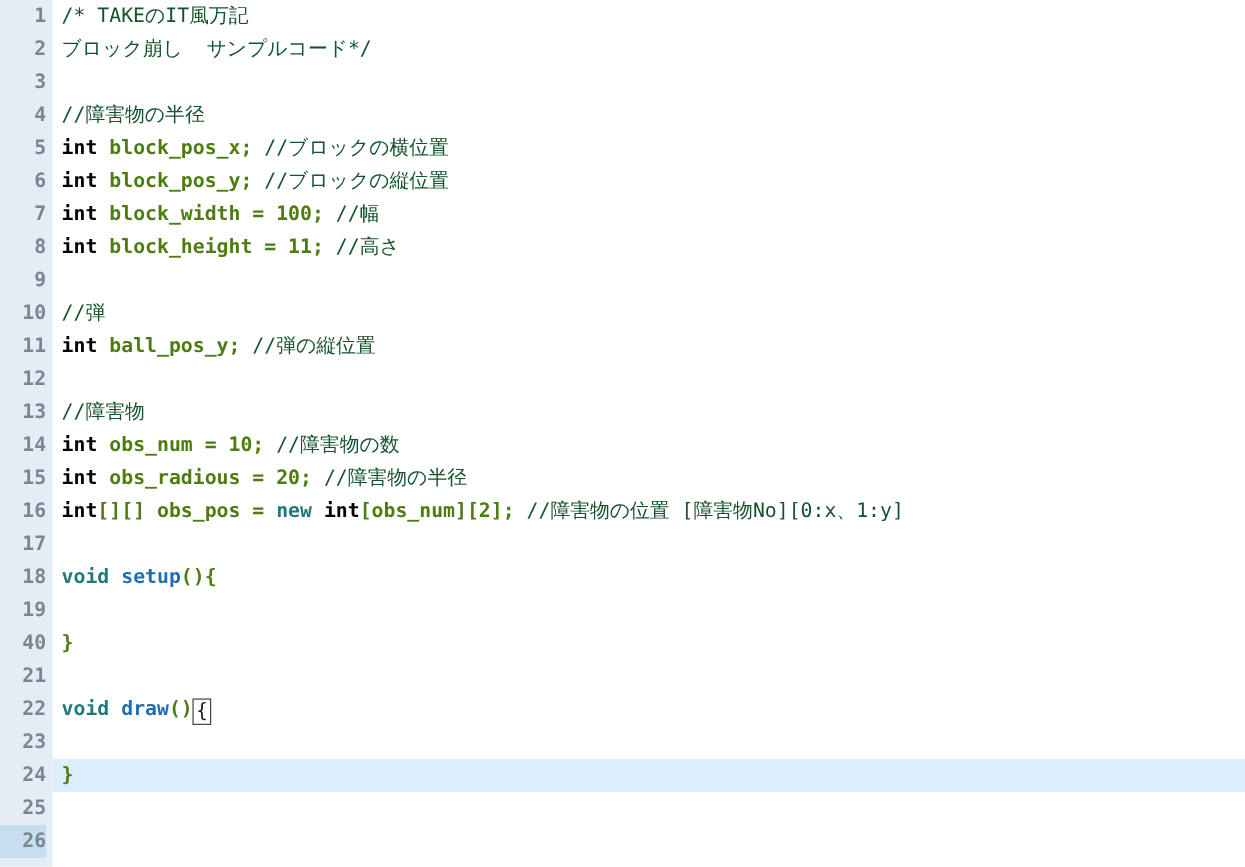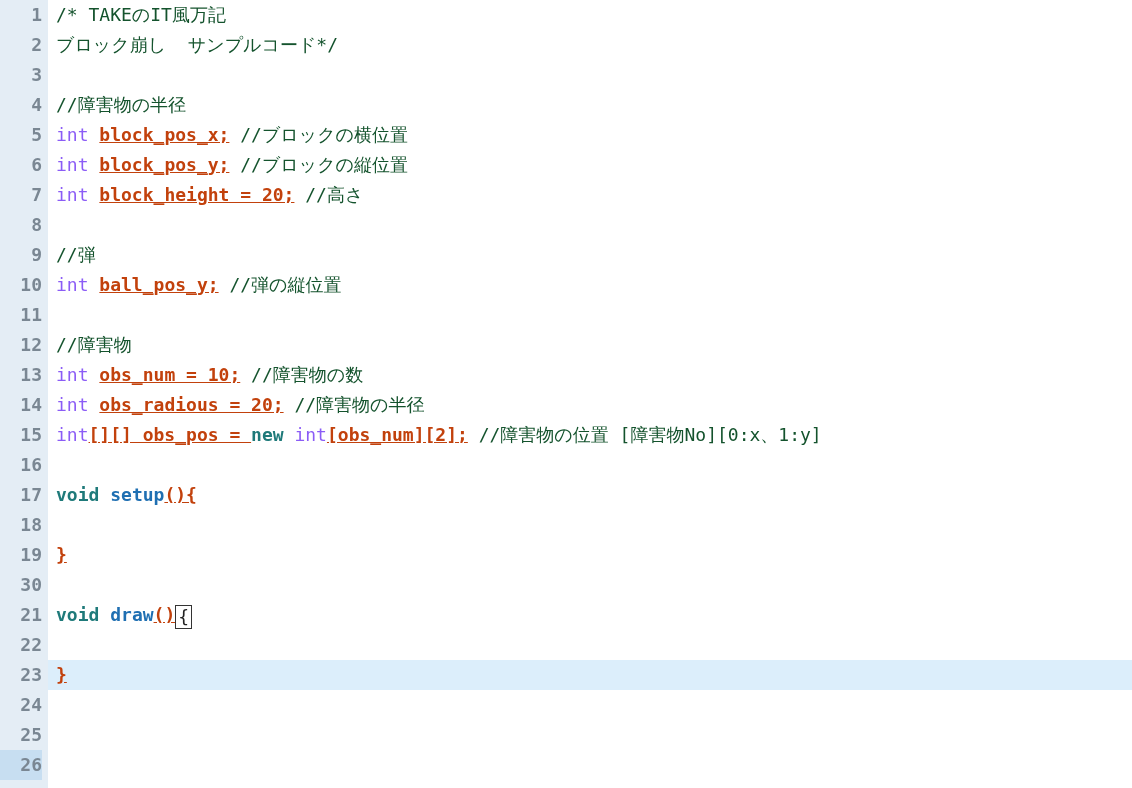--- a/index.html
+++ b/index.html
@@ -38,24 +38,24 @@
     font-weight: 500;
   }
   .hl-current {
     background: #dceefb;
   }
   .gutter .ln.hl-current {
     background: #c7def1;
   }
   
   .tk-comment { color: #14532d; }
-  .tk-kwtype  { color: #8b5cf6; font-weight: 400; } 
+  .tk-kwtype  { color: #000000; font-weight: 700; } 
   .tk-kwvoid  { color: #1f7a7a; font-weight: 700; } 
   .tk-func    { color: #1f6fb2; font-weight: 700; }
-  .tk-ident   { color: #c2410c; font-weight: 600; text-decoration: underline; }
+  .tk-ident   { color: #4d7c0f; font-weight: 600; }
   .cursor-box {
     display: inline-block;
     border: 1px solid #333;
     padding: 0 2px;
     line-height: 22px;
     height: 24px;
     vertical-align: baseline;
     transform: translateY(2px);
   }
 </style>
@@ -75,36 +75,37 @@
     <div class="ln">10</div>
     <div class="ln">11</div>
     <div class="ln">12</div>
     <div class="ln">13</div>
     <div class="ln">14</div>
     <div class="ln">15</div>
     <div class="ln">16</div>
     <div class="ln">17</div>
     <div class="ln">18</div>
     <div class="ln">19</div>
-    <div class="ln">30</div>
+    <div class="ln">40</div>
     <div class="ln">21</div>
     <div class="ln">22</div>
     <div class="ln">23</div>
     <div class="ln">24</div>
     <div class="ln">25</div>
     <div class="ln hl-current">26</div>
   </div>
 <div class="code">
     <div class="line"><span class="tk-comment">/* TAKEのIT風万記</span></div>
     <div class="line"><span class="tk-comment">ブロック崩し  サンプルコード*/</span></div>
     <div class="line"></div>
     <div class="line"><span class="tk-comment">//障害物の半径</span></div>
     <div class="line"><span class="tk-kwtype">int</span><span> </span><span class="tk-ident">block_pos_x;</span><span> </span><span class="tk-comment">//ブロックの横位置</span></div>
     <div class="line"><span class="tk-kwtype">int</span><span> </span><span class="tk-ident">block_pos_y;</span><span> </span><span class="tk-comment">//ブロックの縦位置</span></div>
-    <div class="line"><span class="tk-kwtype">int</span><span> </span><span class="tk-ident">block_height = 20;</span><span> </span><span class="tk-comment">//高さ</span></div>
+    <div class="line"><span class="tk-kwtype">int</span><span> </span><span class="tk-ident">block_width = 100;</span><span> </span><span class="tk-comment">//幅</span></div>
+    <div class="line"><span class="tk-kwtype">int</span><span> </span><span class="tk-ident">block_height = 11;</span><span> </span><span class="tk-comment">//高さ</span></div>
     <div class="line"></div>
     <div class="line"><span class="tk-comment">//弾</span></div>
     <div class="line"><span class="tk-kwtype">int</span><span> </span><span class="tk-ident">ball_pos_y;</span><span> </span><span class="tk-comment">//弾の縦位置</span></div>
     <div class="line"></div>
     <div class="line"><span class="tk-comment">//障害物</span></div>
     <div class="line"><span class="tk-kwtype">int</span><span> </span><span class="tk-ident">obs_num = 10;</span><span> </span><span class="tk-comment">//障害物の数</span></div>
     <div class="line"><span class="tk-kwtype">int</span><span> </span><span class="tk-ident">obs_radious = 20;</span><span> </span><span class="tk-comment">//障害物の半径</span></div>
     <div class="line"><span class="tk-kwtype">int</span><span class="tk-ident">[][] obs_pos = </span><span class="tk-kwvoid">new</span><span> </span><span class="tk-kwtype">int</span><span class="tk-ident">[obs_num][2];</span><span> </span><span class="tk-comment">//障害物の位置 [障害物No][0:x、1:y]</span></div>
     <div class="line"></div>
     <div class="line"><span class="tk-kwvoid">void</span><span> </span><span class="tk-func">setup</span><span class="tk-ident">(){</span></div>

